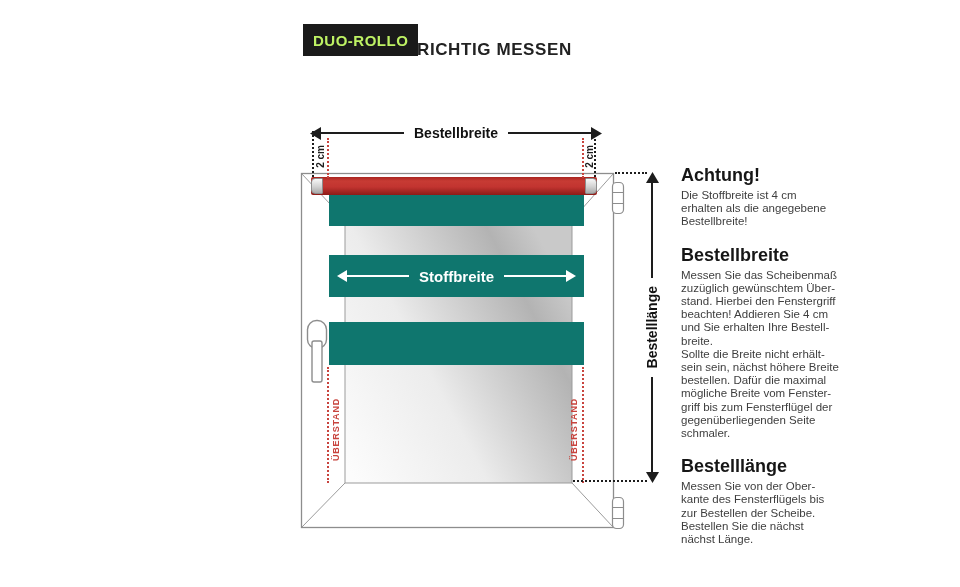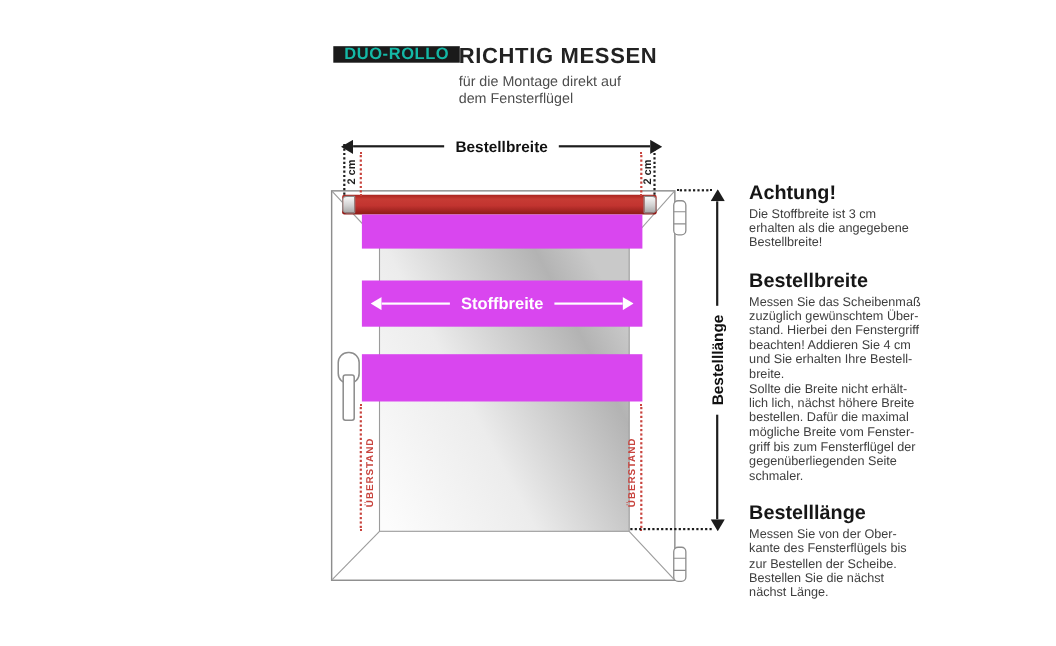--- a/index.html
+++ b/index.html
@@ -9,24 +9,24 @@
 
   
   .logo { position:absolute; left:98px; top:20px; width:99px; height:99px;
           display:flex; flex-direction:column; align-items:center; justify-content:center;
           color:#fff; text-align:center; }
   .logo .l1 { font-size:20px; font-weight:bold; letter-spacing:2.5px; line-height:21px; }
   .logo .l2 { font-size:20px; font-weight:bold; letter-spacing:2.5px; line-height:21px; }
   .logo .sub { font-size:7px; letter-spacing:3.5px; margin-top:7px; font-weight:bold; }
 
   
-  .badge { position:absolute; left:303px; top:42px; height:15px; padding:0 10px;
-           background:#1a1a1a; color:#14b8a6; font-size:15px; font-weight:bold;
+  .badge { position:absolute; left:303px; top:24px; height:32px; padding:0 10px;
+           background:#1a1a1a; color:#bef264; font-size:15px; font-weight:bold;
            letter-spacing:0.5px; display:flex; align-items:center; }
-  .title { position:absolute; left:417px; top:40px; font-size:20px; font-weight:bold;
+  .title { position:absolute; left:417px; top:40px; font-size:17px; font-weight:bold;
            color:#222; letter-spacing:0.6px; }
   .subtitle { position:absolute; left:417px; top:66px; font-size:13px; color:#4d4d4d; }
   .subtitle .tl { line-height:15.5px; white-space:nowrap; }
 
   
   .col { position:absolute; left:681px; top:166px; width:160px; color:#3e3e3e; }
   .col h3 { font-size:18px; font-weight:bold; color:#161616; margin:0 0 5px 0; line-height:18px; }
   .col .sec { margin-bottom:17px; }
   .col .tl { font-size:11.5px; line-height:13.2px; white-space:nowrap; }
 
@@ -34,21 +34,21 @@
   .winsvg { position:absolute; left:295px; top:168px; }
   .tube { position:absolute; left:311px; top:177px; width:286px; height:18px;
           background:linear-gradient(180deg,#a8241f 0%,#c73b34 22%,#c23430 55%,#8c1b17 100%);
           border-radius:2px; }
   .cap { position:absolute; top:1px; width:12px; height:16px;
          background:linear-gradient(180deg,#f7f7f7 0%,#d2d2d2 55%,#a9a9a9 100%);
          border:1px solid #8d8d8d; }
   .cap.left { left:0; border-radius:4px 1px 1px 4px; }
   .cap.right { right:0; border-radius:1px 4px 4px 1px; }
 
-  .stripe { position:absolute; left:329px; width:255px; background:#d946ef; }
+  .stripe { position:absolute; left:329px; width:255px; background:#0f766e; }
   .s1 { top:195px; height:31px; }
   .s2 { top:255px; height:42px; display:flex; align-items:center; padding:0 8px; }
   .s3 { top:322px; height:43px; }
 
   .harrow { display:flex; align-items:center; }
   .harrow .line { flex:1; height:1.6px; }
   .harrow .lbl { padding:0 10px; font-weight:bold; white-space:nowrap; }
   .stoff-lbl { color:#fff; font-size:15px; }
   .bb-arrow { position:absolute; left:310px; top:126px; width:292px; height:14px; }
   .bb-arrow .line { background:#1d1d1d; }
@@ -80,24 +80,20 @@
   .ah { display:block; flex:none; }
 </style>
 </head>
 <body>
 
 <div id="canvas">
 
 
   <div class="badge">DUO-ROLLO</div>
   <div class="title">RICHTIG MESSEN</div>
-  <div class="subtitle">
-      <div class="tl">für die Montage direkt auf</div>
-      <div class="tl">dem Fensterflügel</div>
-    </div>
 
   <svg class="winsvg" width="340" height="368" viewBox="0 0 340 368">
     <defs>
       <linearGradient id="glassGrad" x1="0" y1="0.92" x2="1" y2="0.3">
         <stop offset="0" stop-color="#fcfcfc"></stop>
         <stop offset="0.42" stop-color="#ececec"></stop>
         <stop offset="0.85" stop-color="#b3b3b3"></stop>
         <stop offset="1" stop-color="#c9c9c9"></stop>
       </linearGradient>
     </defs>
@@ -190,36 +186,36 @@
     <div class="vline"></div>
     <svg class="ah" width="13" height="11" viewBox="0 0 13 11">
         <polygon points="0,0 6.5,11 13,0" fill="#1d1d1d"></polygon>
       </svg>
   </div>
 
   <div class="col">
     <div class="sec">
       <h3>Achtung!</h3>
       <div>
-          <div class="tl">Die Stoffbreite ist 3 cm</div>
+          <div class="tl">Die Stoffbreite ist 4 cm</div>
           <div class="tl">erhalten als die angegebene</div>
           <div class="tl">Bestellbreite!</div>
         </div>
     </div>
     <div class="sec">
       <h3>Bestellbreite</h3>
       <div>
           <div class="tl">Messen Sie das Scheibenmaß</div>
           <div class="tl">zuzüglich gewünschtem Über-</div>
           <div class="tl">stand. Hierbei den Fenstergriff</div>
           <div class="tl">beachten! Addieren Sie 4 cm</div>
           <div class="tl">und Sie erhalten Ihre Bestell-</div>
           <div class="tl">breite.</div>
           <div class="tl">Sollte die Breite nicht erhält-</div>
-          <div class="tl">lich lich, nächst höhere Breite</div>
+          <div class="tl">sein sein, nächst höhere Breite</div>
           <div class="tl">bestellen. Dafür die maximal</div>
           <div class="tl">mögliche Breite vom Fenster-</div>
           <div class="tl">griff bis zum Fensterflügel der</div>
           <div class="tl">gegenüberliegenden Seite</div>
           <div class="tl">schmaler.</div>
         </div>
     </div>
     <div class="sec">
       <h3>Bestelllänge</h3>
       <div>

